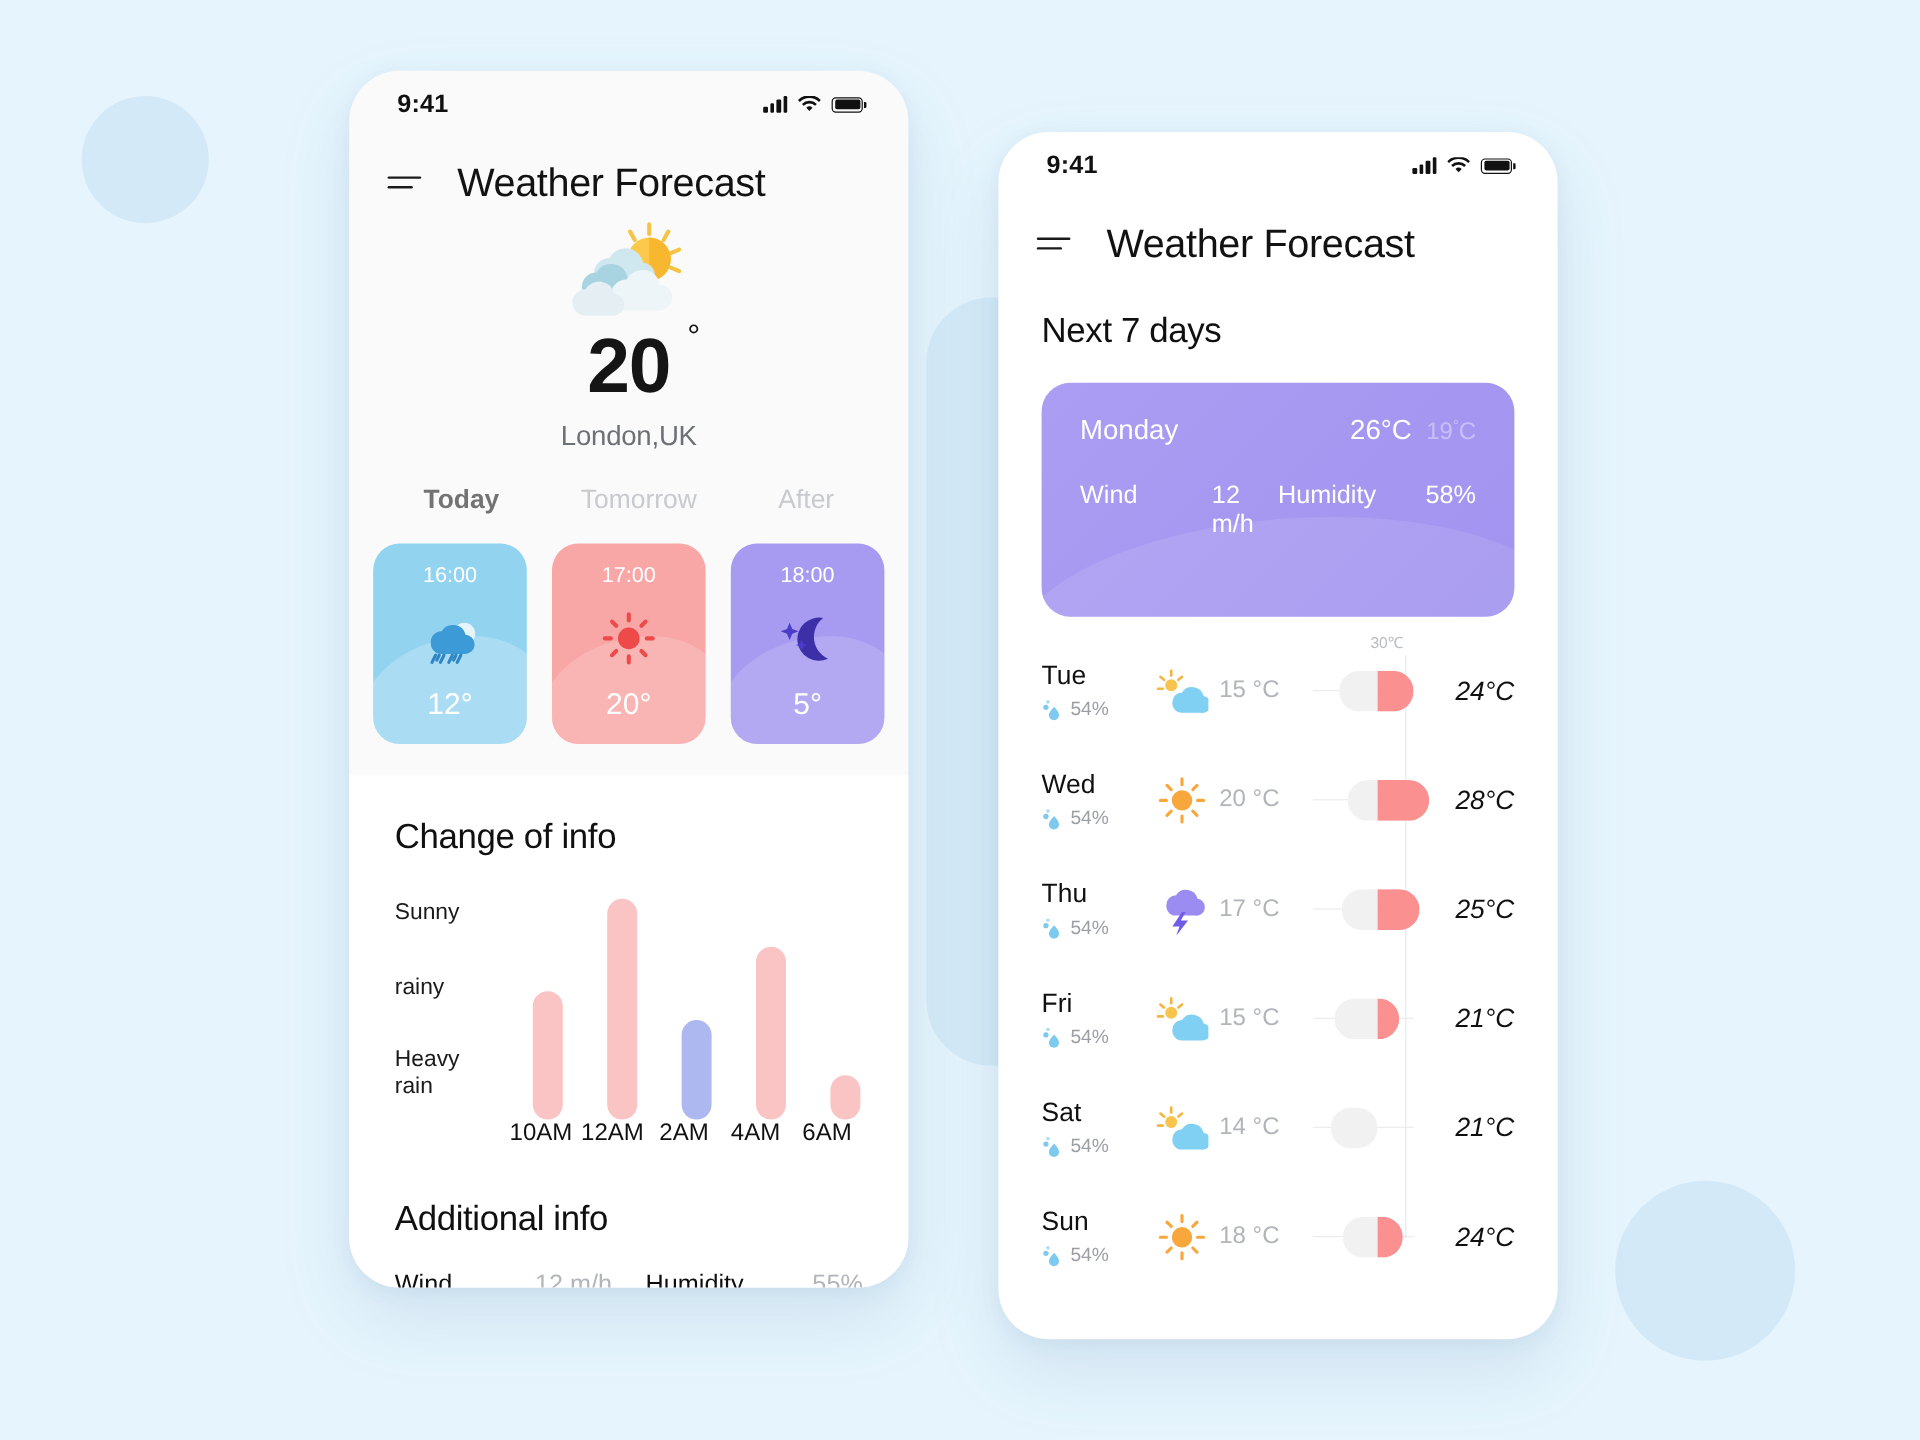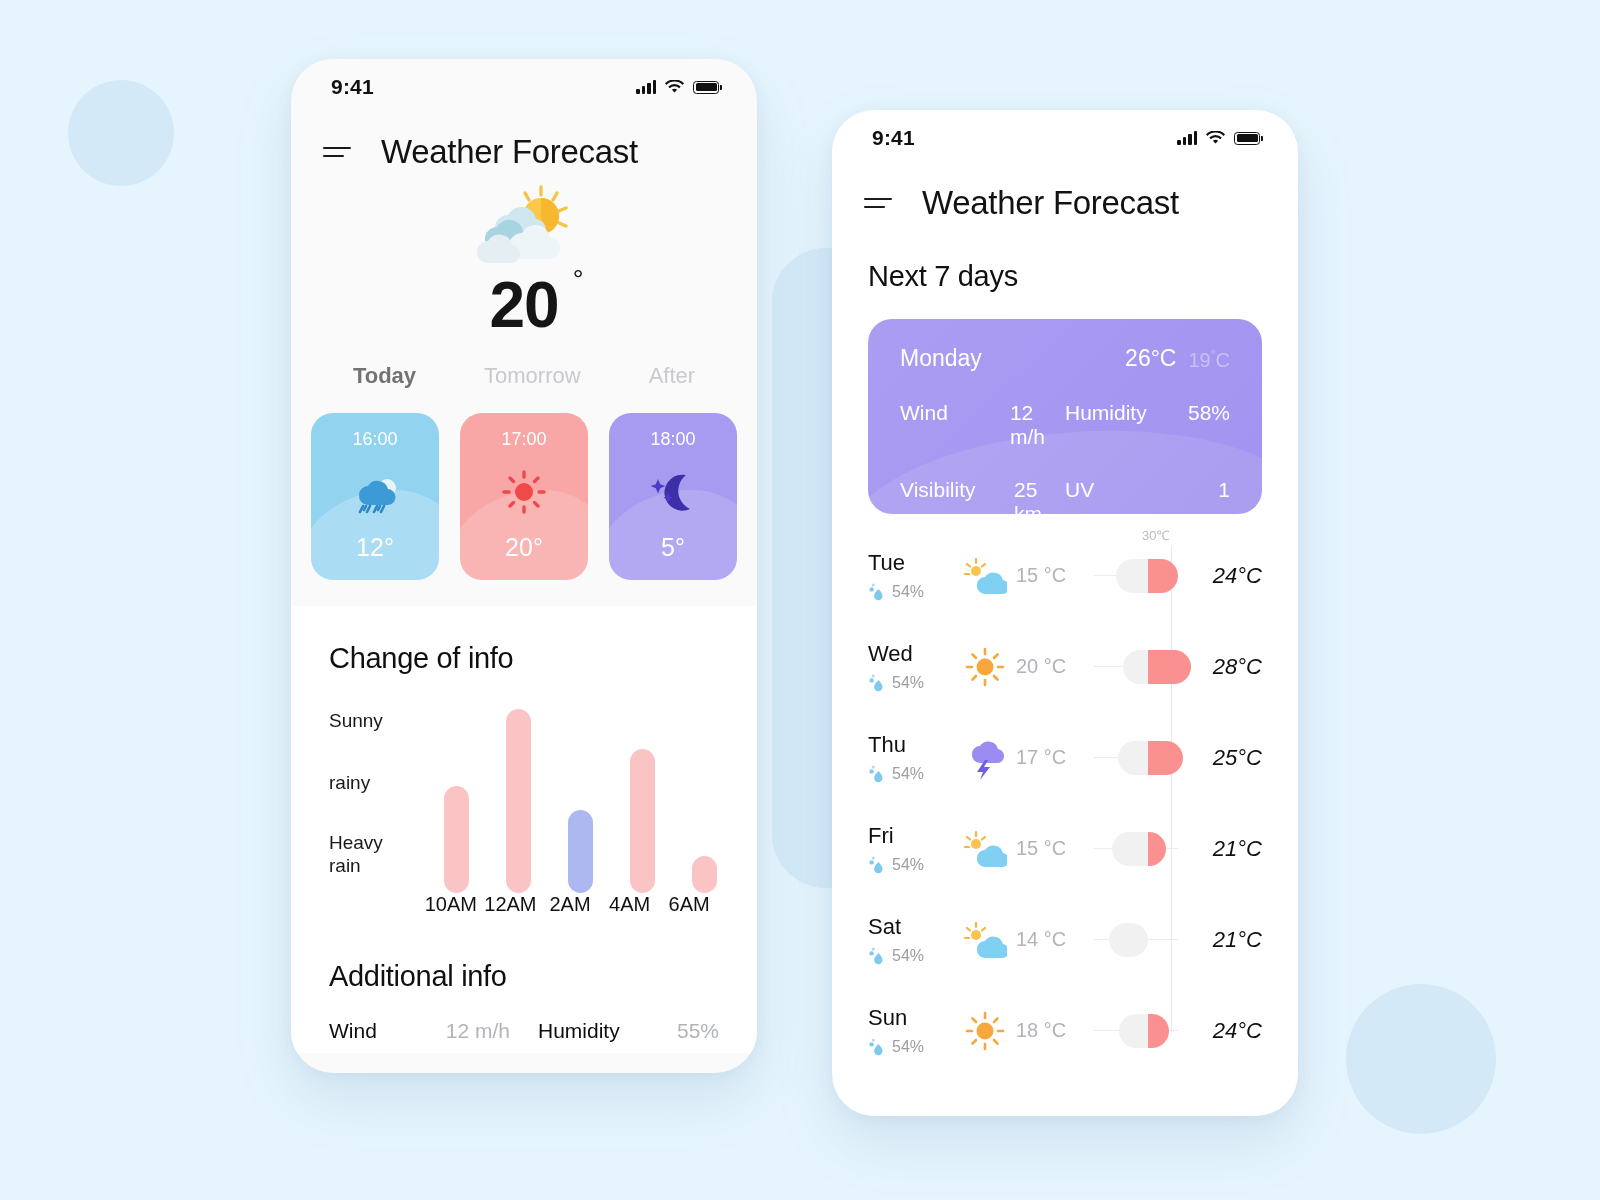--- a/index.html
+++ b/index.html
@@ -398,20 +398,21 @@
         <path d="M72 16a18 18 0 0 1 0 36z" fill="#f7b82f"></path>
         <path d="M26 46a13 13 0 0 1 13-13 15 15 0 0 1 28 4 11 11 0 0 1-2 22H38a13 13 0 0 1-12-13z" fill="#cfe7ef"></path>
         <path d="M16 57a12 12 0 0 1 12-12 14 14 0 0 1 26 4 10 10 0 0 1-2 20H27a12 12 0 0 1-11-12z" fill="#a8d3e0"></path>
         <path d="M40 64a13 13 0 0 1 13-13 15 15 0 0 1 28 4 11 11 0 0 1-2 22H52a13 13 0 0 1-12-13z" fill="#eef5f8"></path>
         <path d="M8 70a11 11 0 0 1 11-11 13 13 0 0 1 24 4 9 9 0 0 1-2 18H18A11 11 0 0 1 8 70z" fill="#e4eef3"></path>
       </svg>
     </div>
     <div class="hero-temp">
       <span>20</span><span class="deg">°</span>
     </div>
+    <div class="hero-city">London,UK</div>
   </div>
 
   <div class="tabs">
     <div class="tab active">Today</div>
     <div class="tab">Tomorrow</div>
     <div class="tab">After</div>
   </div>
 
   <div class="hour-cards">
 
@@ -573,30 +574,20 @@
       <div class="dc-row">
         <span class="dc-cell">
           <span class="k">Wind</span>
           <span class="v">12 m/h</span>
         </span>
         <span class="dc-cell right-cell">
           <span class="k">Humidity</span>
           <span class="v">58%</span>
         </span>
       </div>
-      <div class="dc-row">
-        <span class="dc-cell">
-          <span class="k">Visibility</span>
-          <span class="v">25 km</span>
-        </span>
-        <span class="dc-cell right-cell">
-          <span class="k">UV</span>
-          <span class="v">1</span>
-        </span>
-      </div>
     </div>
 
     <div class="week" id="week">
       <div class="axis-label">30℃</div>
       <div class="axis-line"></div>
     <div class="week-row">
           <div class="wr-day">
             <div class="wr-name">Tue</div>
             <div class="wr-rain">
   <svg width="17" height="19" viewBox="0 0 17 19">

